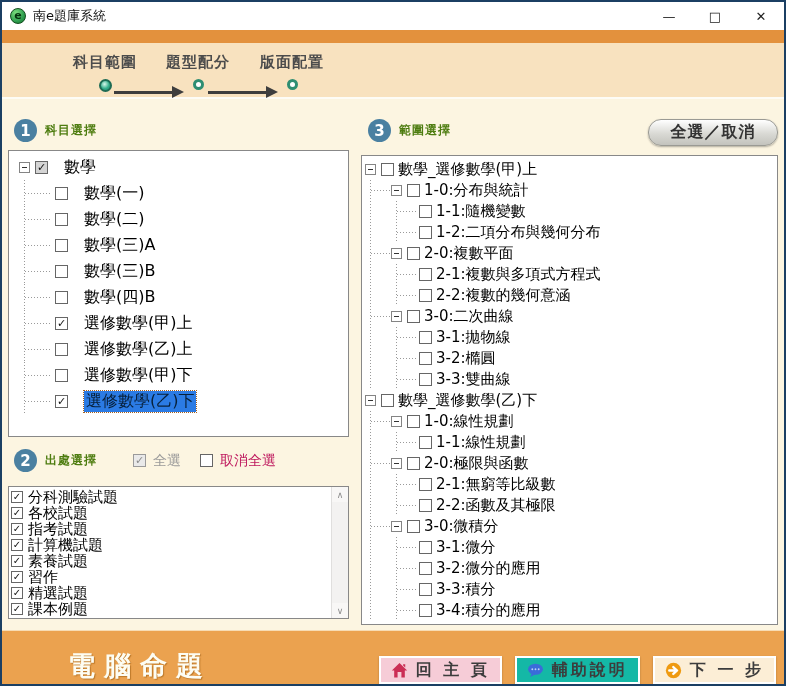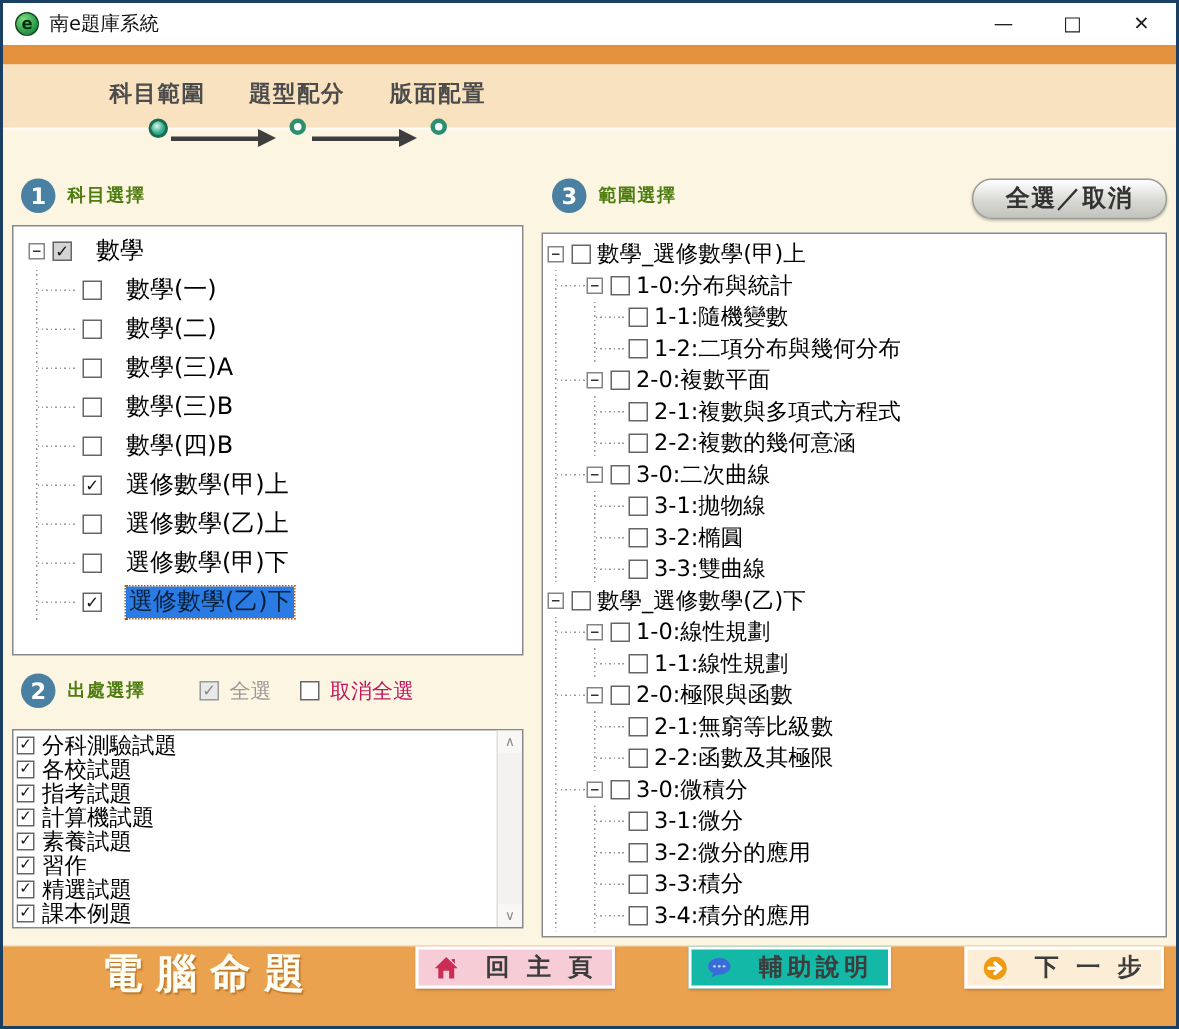--- a/index.html
+++ b/index.html
@@ -8,21 +8,21 @@
 
   
   .titlebar { position:absolute; left:0; top:0; right:0; height:28px; background:#ffffff; display:flex; align-items:center; padding-left:8px; }
   .app-icon { width:16px; height:16px; border-radius:50%; background:radial-gradient(circle at 35% 30%, #7fe07f, #2e9e4f 60%, #15702c); border:1px solid #124d1e; color:#04320e; font-size:11px; font-weight:bold; text-align:center; line-height:14px; }
   .title-text { margin-left:7px; font-size:13px; color:#111; }
   .win-controls { margin-left:auto; display:flex; height:100%; }
   .win-btn { width:46px; height:100%; display:flex; align-items:center; justify-content:center; font-size:13px; color:#222; cursor:default; }
 
   
   .strip { position:absolute; left:0; top:28px; right:0; height:13px; background:#e3913d; }
-  .header { position:absolute; left:0; top:41px; right:0; height:44px; background:#f8e2bf; border-bottom:2px solid #fdfcf6; }
+  .header { position:absolute; left:0; top:41px; right:0; height:56px; background:#f8e2bf; border-bottom:2px solid #fdfcf6; }
   .step { position:absolute; width:92px; text-align:center; }
   .step-label { font-size:15px; font-weight:bold; color:#4c4c4c; letter-spacing:1px; }
   .step-dot { margin:7px auto 0; border-radius:50%; }
   .dot-active { width:13px; height:13px; border:2px solid #1e6b54; background:radial-gradient(circle at 40% 35%, #d9f7ea, #36b08d 55%, #1f8a6d); }
   .dot-idle { width:11px; height:11px; border:3px solid #2e8e72; background:#fff; }
   .conn { position:absolute; top:48px; height:3px; background:#3e3e3e; }
   .conn::after { content:""; position:absolute; right:-12px; top:-5px; border-left:12px solid #3e3e3e; border-top:6px solid transparent; border-bottom:6px solid transparent; }
 
   
   .sec-head { position:absolute; display:flex; align-items:center; gap:8px; }
@@ -70,24 +70,24 @@
   .scrollbar { position:absolute; right:0; top:0; bottom:0; width:17px; background:#f3f2f1; border-left:1px solid #e0dfde; display:flex; flex-direction:column; justify-content:space-between; align-items:center; }
   .sb-btn { width:100%; height:15px; display:flex; align-items:center; justify-content:center; font-size:9px; color:#8a8a8a; background:#f8f7f6; }
 
   
   .pill-btn { position:absolute; right:6px; top:117px; width:130px; height:27px; border-radius:13px;
               background:linear-gradient(#ffffff,#d9d9d4 55%,#c3c3bd); border:1px solid #9a9a94;
               box-shadow:0 1px 2px rgba(0,0,0,.3); font-size:16px; font-weight:bold; color:#333;
               display:flex; align-items:center; justify-content:center; letter-spacing:1px; }
 
   
-  .footer { position:absolute; left:0; right:0; bottom:0; height:54px; background:#eba24f; border-top:1px solid #f7dcb4; display:flex; align-items:flex-start; }
+  .footer { position:absolute; left:0; right:0; bottom:0; height:54px; background:#eba24f; border-top:1px solid #f7dcb4; display:flex; align-items:flex-end; }
   .brand { margin-left:66px; font-size:27px; font-weight:bold; color:#fdfdf3; letter-spacing:9px; text-shadow:1px 1px 1px rgba(150,85,10,.55); }
   .f-btns { margin-left:auto; margin-right:8px; display:flex; gap:13px; }
-  .f-btn { height:28px; border:2px solid #fff; box-shadow:0 1px 2px rgba(0,0,0,.25); display:flex; align-items:center; gap:18px; padding:0 10px; font-size:16px; font-weight:bold; color:#3c3c3c; letter-spacing:3px;margin-left:36px; }
+  .f-btn { height:28px; border:2px solid #fff; box-shadow:0 1px 2px rgba(0,0,0,.25); display:flex; align-items:center; gap:8px; padding:0 10px; font-size:16px; font-weight:bold; color:#3c3c3c; letter-spacing:3px; }
   .f-btn.home { background:#f6ccd7; }
   .f-btn.help { background:#14b8a6; }
   .f-btn.next { background:#fceed6; }
   .f-ico { width:17px; height:17px; flex:0 0 auto; }
 </style>
 </head>
 <body>
 
 <div class="win">
 

